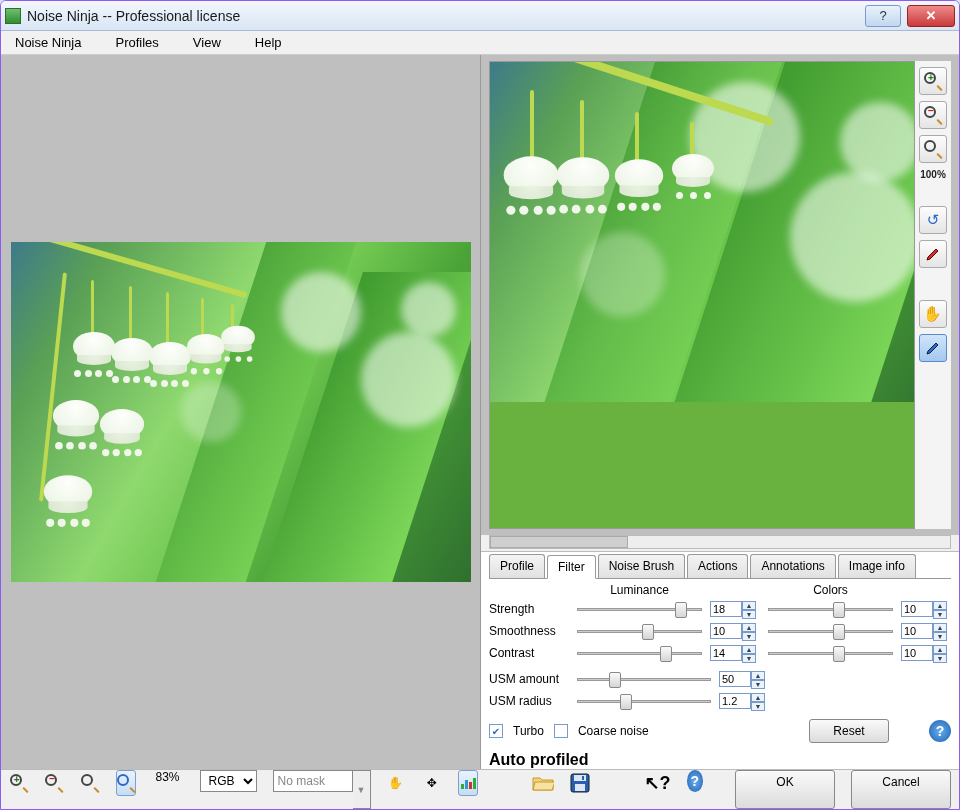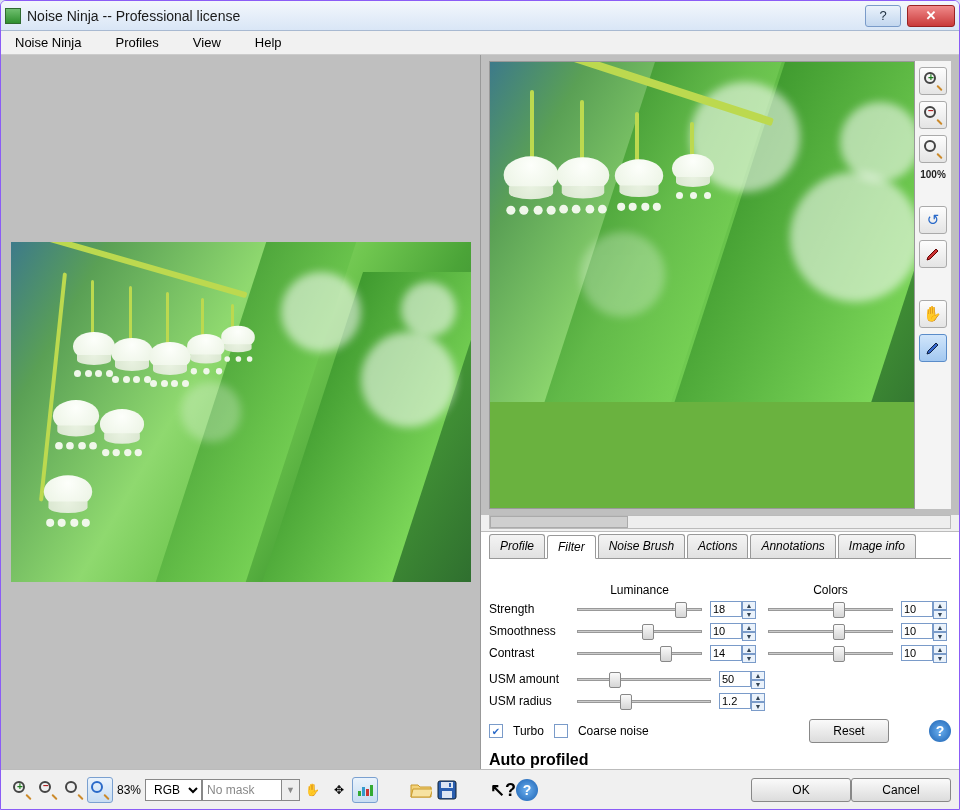--- a/index.html
+++ b/index.html
@@ -19,40 +19,40 @@
 .right-pane { flex: 1; display: flex; flex-direction: column; min-width: 0; }
 .preview-pane { flex: 1; background: #bfbfbf; position: relative; padding: 6px 8px 6px 8px; display: flex; }
 .preview-img { flex: 1; background: #6ab23f; border: 1px solid #999; position: relative; overflow: hidden; }
 .toolstrip { width: 36px; background: #f4f4f4; padding: 6px 0; display: flex; flex-direction: column; align-items: center; gap: 6px; }
 .tsbtn { width: 28px; height: 28px; border: 1px solid #aaa; border-radius: 3px; background: linear-gradient(#fdfdfd,#e4e4e4); display: flex; align-items: center; justify-content: center; cursor: pointer; font-size: 15px; }
 .tsbtn.active { background: linear-gradient(#d0e5fb,#a3c8f0); border-color: #5a8cc9; }
 .tslabel { font-size: 10px; font-weight: bold; color: #222; }
 .scroll-h { height: 14px; background: #eee; border: 1px solid #bbb; margin: 0 8px 2px 8px; position: relative; }
 .scroll-h .thumb { position: absolute; left: 0; top: 0; bottom: 0; width: 30%; background: #cfcfcf; border: 1px solid #aaa; }
 .panel { background: #fff; border-top: 1px solid #bbb; padding: 2px 8px 6px 8px; }
-.tabs { display: flex; border-bottom: 1px solid #999; margin-bottom: 24px; font-style: italic; }
+.tabs { display: flex; border-bottom: 1px solid #999; margin-bottom: 4px; }
 .tab { padding: 4px 10px; border: 1px solid #999; border-bottom: none; background: linear-gradient(#f4f4f4,#e1e1e1); margin-right: 2px; border-radius: 3px 3px 0 0; cursor: pointer; font-size: 12px; }
 .tab.active { background: #fff; position: relative; top: 1px; border-bottom: 1px solid #fff; }
 .filter-grid { display: grid; grid-template-columns: 80px 1fr 50px 1fr 50px; column-gap: 8px; row-gap: 6px; align-items: center; }
 .filter-headers { display: grid; grid-template-columns: 80px 1fr 50px 1fr 50px; column-gap: 8px; margin-bottom: 4px; }
 .filter-headers .h { text-align: center; font-size: 12px; }
 .slider { height: 16px; position: relative; }
 .slider .track { position: absolute; top: 7px; left: 0; right: 0; height: 3px; background: #ccc; border: 1px solid #999; }
 .slider .thumb { position: absolute; top: 1px; width: 12px; height: 16px; background: linear-gradient(#fafafa,#d5d5d5); border: 1px solid #888; border-radius: 2px; cursor: pointer; }
 .spin { display: flex; align-items: stretch; height: 16px; }
 .spin input { width: 32px; border: 1px solid #7a9bc9; padding: 1px 2px; font-size: 11px; }
 .spin .arrows { display: flex; flex-direction: column; }
 .spin .arrows span { width: 14px; height: 10px; border: 1px solid #7a9bc9; background: #eaf2fb; font-size: 7px; line-height: 7px; text-align: center; cursor: pointer; color: #345; }
 .usm-grid { display: grid; grid-template-columns: 80px 1fr 50px; column-gap: 8px; row-gap: 6px; align-items: center; margin-top: 10px; width: 280px; }
 .bottom-row { display: flex; align-items: center; gap: 10px; margin-top: 10px; }
 .checkbox { width: 14px; height: 14px; border: 1px solid #7a9bc9; background: #fff; display: inline-flex; align-items: center; justify-content: center; cursor: pointer; font-size: 10px; color: #2a6ac9; }
 .btn { padding: 4px 16px; border: 1px solid #888; border-radius: 3px; background: linear-gradient(#fafafa,#dcdcdc); cursor: pointer; min-width: 80px; text-align: center; }
 .help-circle { width: 22px; height: 22px; border-radius: 50%; background: radial-gradient(#6bb0f0,#1a5fb0); color: #fff; display: flex; align-items: center; justify-content: center; font-weight: bold; cursor: pointer; font-size: 14px; }
 .status { padding: 2px 8px 0 8px; font-weight: bold; font-size: 16px; background: #fff; }
-.footer { height: 40px; background: #f0f0f0; border-top: 1px solid #bbb; display: flex; align-items: center; padding: 0 8px; gap: 0; }
+.footer { height: 40px; background: #f0f0f0; border-top: 1px solid #bbb; display: flex; padding: 0 8px; gap: 16px; }
 .footer .ficon { width: 26px; height: 26px; display: flex; align-items: center; justify-content: center; cursor: pointer; border-radius: 3px; }
 .footer .ficon.boxed { border: 1px solid #7aa0d0; background: linear-gradient(#eaf3fc,#c7ddf3); }
 .footer select, .footer .fbox { border: 1px solid #888; background: #fff; height: 22px; padding: 1px 4px; font-size: 12px; }
 .footer .fbox { width: 80px; color: #888; }
 .footer .zoomval { font-size: 12px; margin: 0 4px; }
 .flower-img { width: 460px; height: 340px; background: linear-gradient(120deg,#3d7a8a 0%,#5aa055 15%,#8fd96f 40%,#6fc64f 55%,#4ba438 70%,#2f6f2f 100%); position: relative; overflow: hidden; }
 
 .bok { position: absolute; border-radius: 50%; background: rgba(255,255,255,0.55); filter: blur(4px); }
 .stem { position: absolute; background: #bcd94f; border-radius: 2px; }
 .flower { position: absolute; width: 42px; height: 38px; }

